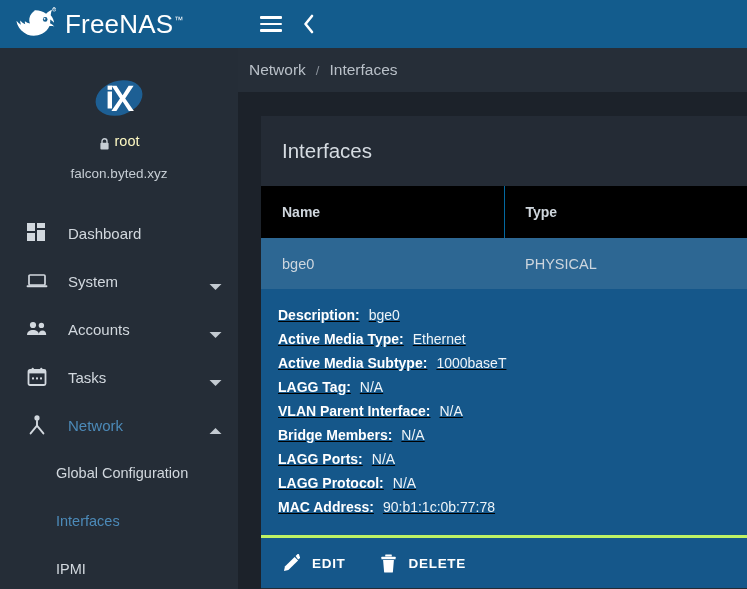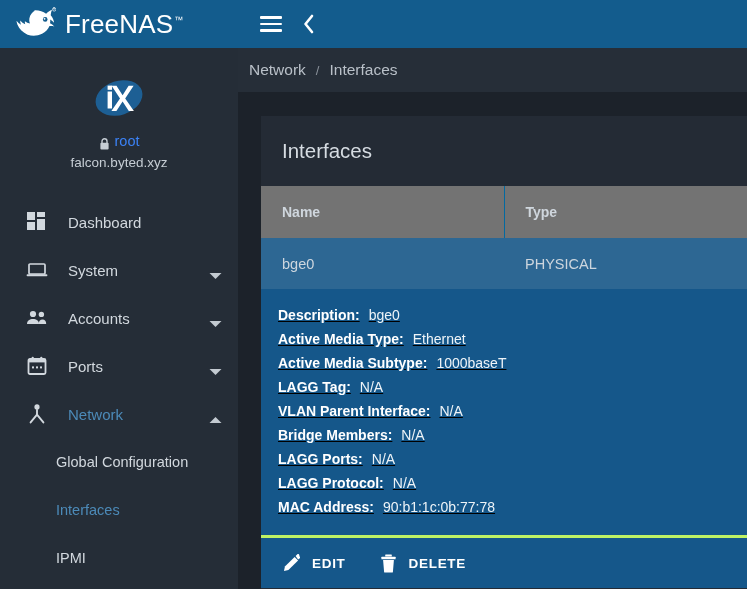--- a/index.html
+++ b/index.html
@@ -78,33 +78,33 @@
     overflow: hidden;
     position: relative;
   }
   .user-block {
     padding-top: 26px;
     padding-bottom: 14px;
     text-align: center;
   }
   .ix-logo { width: 60px; height: 48px; margin: 0 auto 9px; display: block; }
   .user-line {
-    color: #3b82f6;
+    color: #fef9c3;
     font-size: 14.5px;
     display: flex;
     align-items: center;
     justify-content: center;
     gap: 5px;
     line-height: 20px;
   }
   .lock-icon { width: 11px; height: 13px; display: inline-block; }
   .host-line {
     color: #c6cdd4;
     font-size: 13.5px;
-    margin-top: 3px;
+    margin-top: 14px;
     line-height: 18px;
   }
 
   .nav { margin-top: 12px; }
   .nav-item {
     height: 48px;
     display: flex;
     align-items: center;
     padding: 0 16px 0 12px;
     cursor: pointer;
@@ -186,21 +186,21 @@
     border-collapse: collapse;
     table-layout: fixed;
   }
   table.iface-table th {
     text-align: left;
     font-size: 14px;
     font-weight: bold;
     color: #cfd6dd;
     height: 52px;
     padding-left: 21px;
-    background: #737373;
+    background: #000000;
     vertical-align: middle;
   }
   th.col-type {
     border-left: 1px solid #0369a1;
     padding-left: 22px;
   }
   table.iface-table td {
     height: 51px;
     font-size: 14.5px;
     color: #cdd6de;
@@ -368,21 +368,21 @@
             <svg width="20" height="20" viewBox="0 0 20 20" aria-hidden="true">
               <rect x="1.5" y="3" width="17" height="15" rx="1.4" fill="none" stroke="#d2d8de" stroke-width="1.8"></rect>
               <rect x="1.5" y="3" width="17" height="3.4" fill="#d2d8de"></rect>
               <rect x="4.6" y="0.8" width="2.2" height="4" rx="1" fill="#d2d8de"></rect>
               <rect x="13.2" y="0.8" width="2.2" height="4" rx="1" fill="#d2d8de"></rect>
               <rect x="5" y="10.4" width="2" height="2" fill="#d2d8de"></rect>
               <rect x="9" y="10.4" width="2" height="2" fill="#d2d8de"></rect>
               <rect x="13" y="10.4" width="2" height="2" fill="#d2d8de"></rect>
             </svg>
           </span>
-          <span class="nav-label">Ports</span>
+          <span class="nav-label">Tasks</span>
           <span class="caret">
             <svg width="13" height="8" viewBox="0 0 13 8" aria-hidden="true">
                 <path d="M0.5 1 L6.5 7 L12.5 1 Z" fill="#c3cad1"></path>
               </svg>
           </span>
         </div>
 
         <div class="nav-item active">
           <span class="nav-icon">
             <svg width="20" height="20" viewBox="0 0 20 20" aria-hidden="true">

